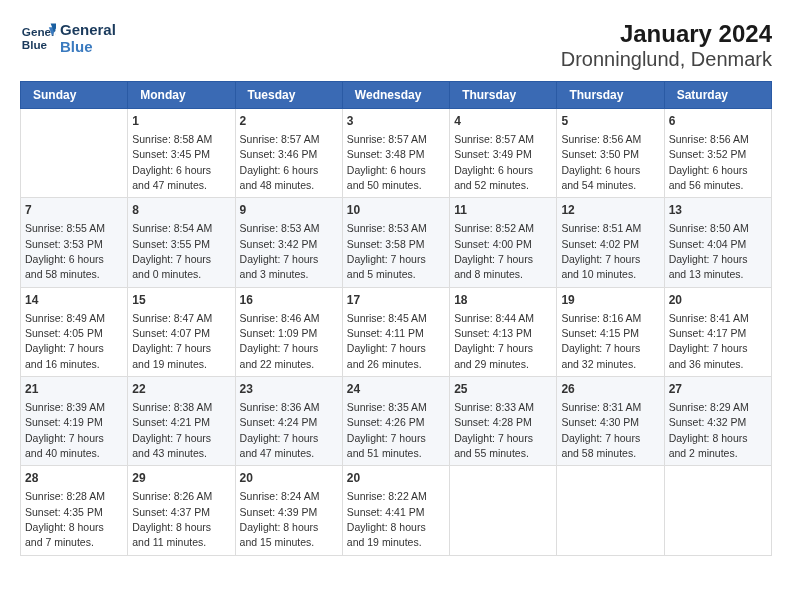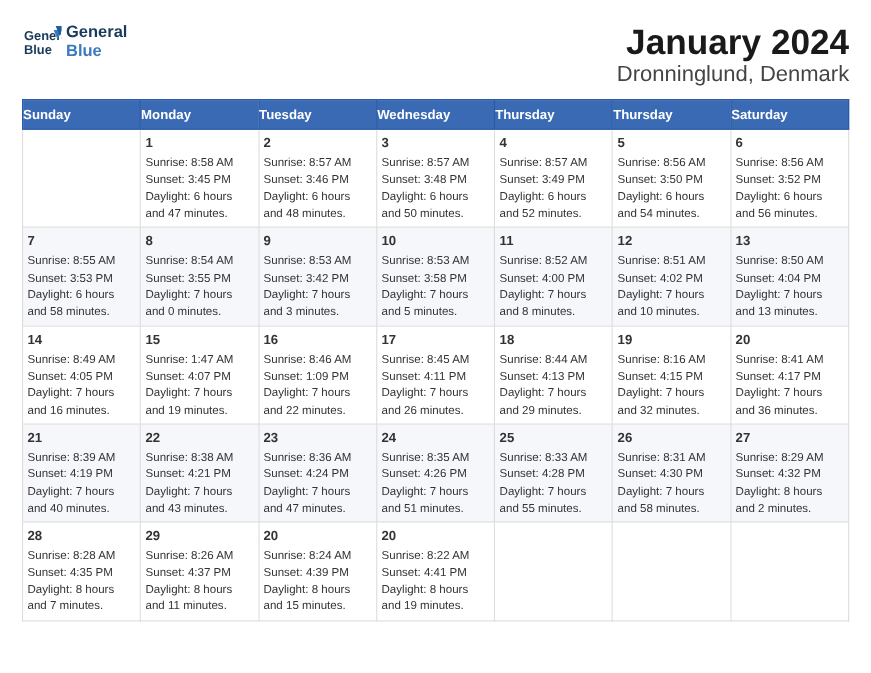--- a/index.html
+++ b/index.html
@@ -22,40 +22,40 @@
       gap: 4px;
     }
     .logo-icon {
       width: 36px;
       height: 36px;
     }
     .title-block {
       text-align: right;
     }
     .title-block h1 {
-      font-size: 32px;
+      font-size: 24px;
       font-weight: bold;
       color: #1a1a1a;
     }
     .title-block h2 {
       font-size: 20px;
       color: #444;
       font-weight: normal;
     }
     table {
       width: 100%;
       border-collapse: collapse;
       font-size: 11px;
     }
     thead tr {
       background-color: #3a6ab4;
       color: #fff;
     }
     thead th {
-      padding: 6px 0;
+      padding: 6px 12px;
       text-align: left;
       font-size: 12px;
       font-weight: bold;
       border: 1px solid #2a5aa4;
     }
     tbody tr {
       border-bottom: 1px solid #ccc;
     }
     tbody td {
       padding: 4px 4px;
@@ -173,21 +173,21 @@
         <span class="day-info">Sunrise: 8:50 AM</span><br>
         <span class="day-info">Sunset: 4:04 PM</span><br>
         <span class="day-info">Daylight: 7 hours and 13 minutes.</span></td>
       </tr>
       <tr>
         <td><span class="day-num">14</span>
         <span class="day-info">Sunrise: 8:49 AM</span><br>
         <span class="day-info">Sunset: 4:05 PM</span><br>
         <span class="day-info">Daylight: 7 hours and 16 minutes.</span></td>
         <td><span class="day-num">15</span>
-        <span class="day-info">Sunrise: 1:47 AM</span><br>
+        <span class="day-info">Sunrise: 8:47 AM</span><br>
         <span class="day-info">Sunset: 4:07 PM</span><br>
         <span class="day-info">Daylight: 7 hours and 19 minutes.</span></td>
         <td><span class="day-num">16</span>
         <span class="day-info">Sunrise: 8:46 AM</span><br>
         <span class="day-info">Sunset: 1:09 PM</span><br>
         <span class="day-info">Daylight: 7 hours and 22 minutes.</span></td>
         <td><span class="day-num">17</span>
         <span class="day-info">Sunrise: 8:45 AM</span><br>
         <span class="day-info">Sunset: 4:11 PM</span><br>
         <span class="day-info">Daylight: 7 hours and 26 minutes.</span></td>

